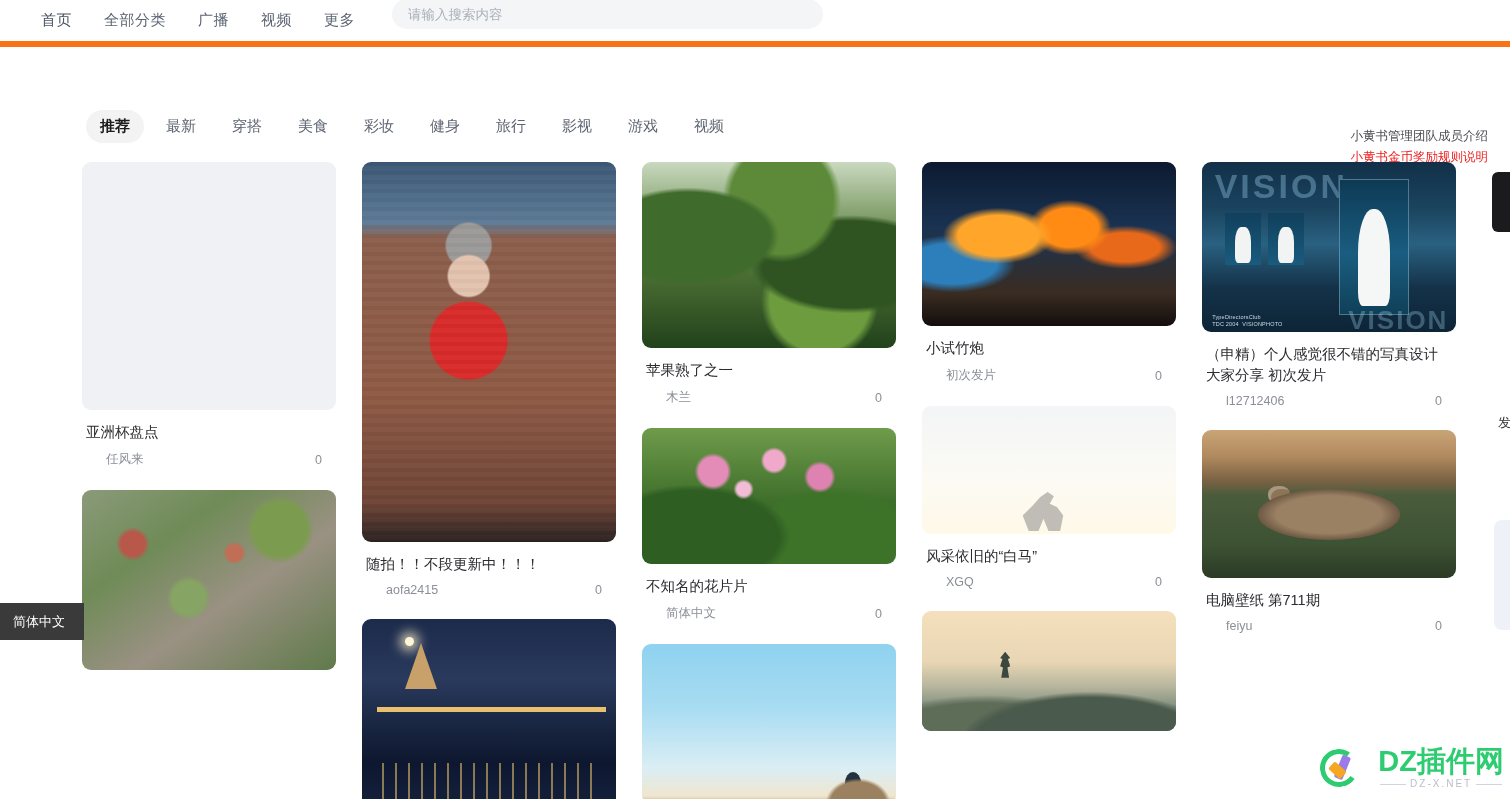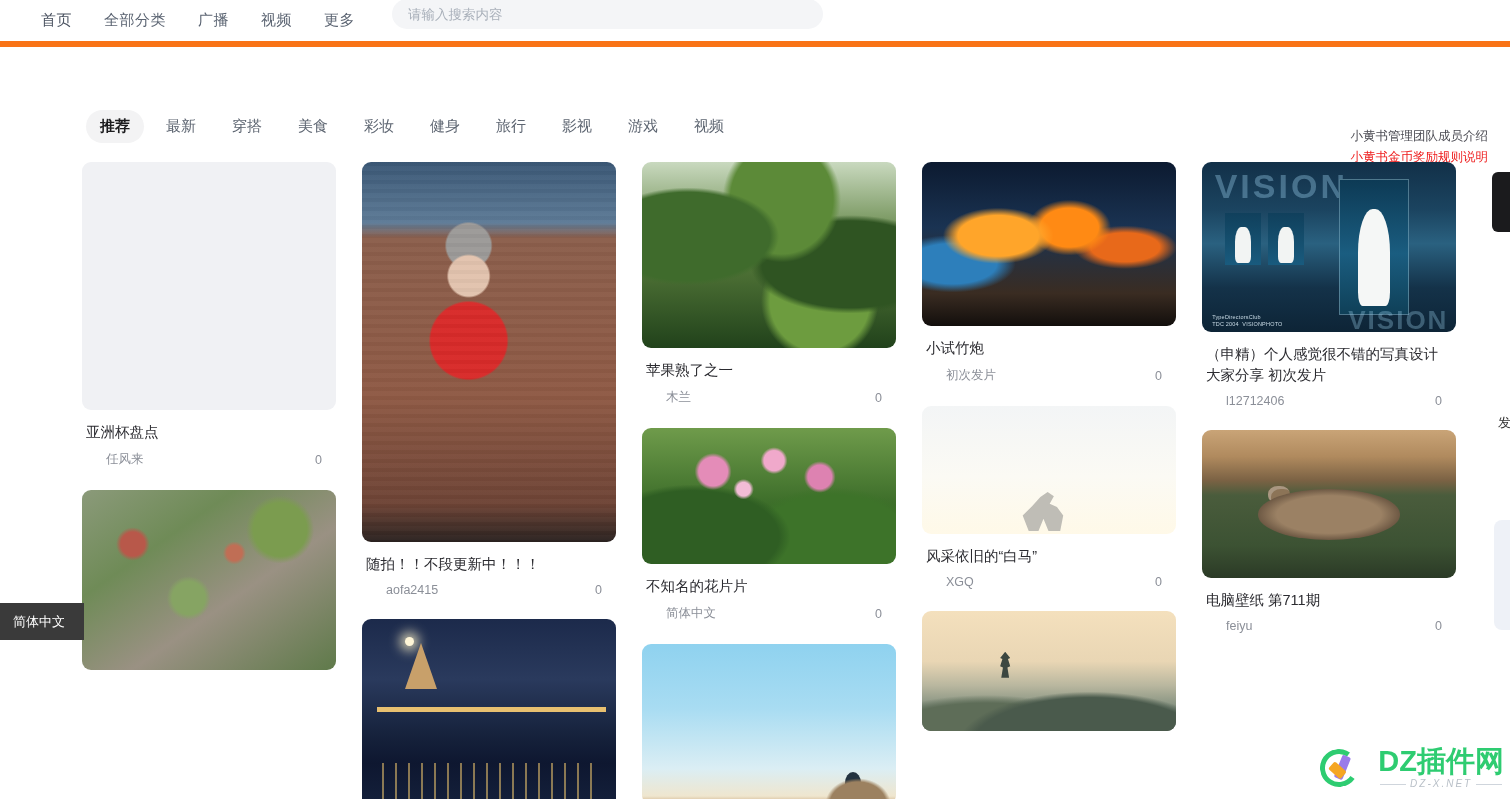--- a/index.html
+++ b/index.html
@@ -312,21 +312,21 @@
     width: 9px; height: 24px; background: #9b7bea;
     transform: rotate(32deg); border-radius: 2px;
   }
   .wm-text { display: flex; flex-direction: column; line-height: 1; }
   .wm-main {
     font-size: 29px; font-weight: bold; color: #2ecc71; letter-spacing: 0px;
   }
   .wm-sub {
     font-size: 10px; color: #b9c0c8; letter-spacing: 2px;
     text-align: center; margin-top: 3px;
-    display: flex; align-items: center; gap: 4px; justify-content: center; font-style: italic;
+    display: flex; align-items: center; gap: 4px; justify-content: center;
   }
   .wm-sub i { display: block; height: 1px; width: 26px; background: #cfd5dc; }
 
   .edge-card {
     position: absolute; left: 1492px; top: 172px;
     width: 20px; height: 60px;
     background: #1b1b1d;
     border-radius: 6px 0 0 6px;
   }
   .edge-text {

